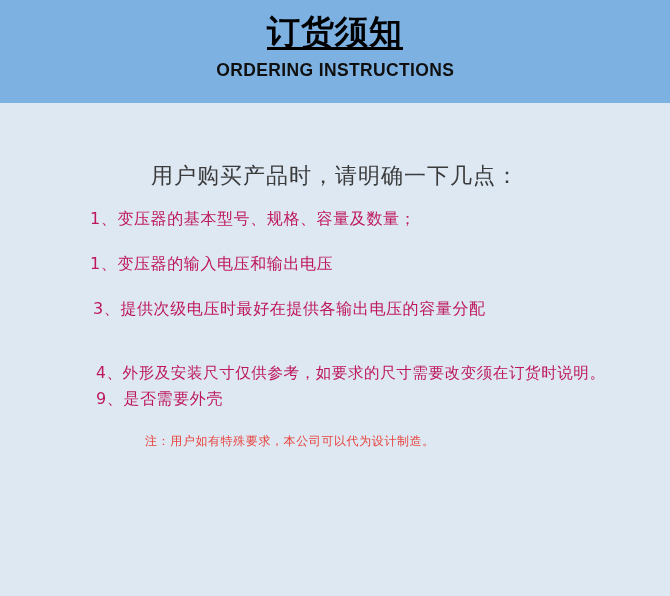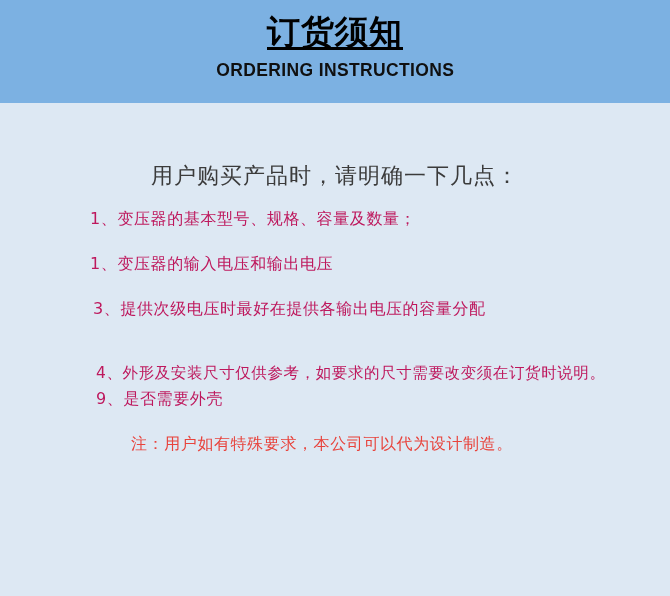--- a/index.html
+++ b/index.html
@@ -100,23 +100,23 @@
   }
   .item-1 { position: absolute; top: 0px;   left: 90px; }
   .item-2 { position: absolute; top: 45px;  left: 90px; }
   .item-3 { position: absolute; top: 90px;  left: 93px; }
   .item-4 { position: absolute; top: 135px; left: 96px; font-size: 15.5px; margin-top: 20px; }
   .item-5 { position: absolute; top: 180px; left: 96px; }
 
   .note {
     position: absolute;
     top: 225px;
-    left: 131px;
-    font-family: Liberation Serif, serif;
-    font-size: 16px;
+    left: 145px;
+    font-family: Liberation Mono, monospace;
+    font-size: 12px;
     color: #e8433c;
     letter-spacing: 0.6px;
     white-space: nowrap;
     line-height: 1;
   }
 </style>
 </head>
 <body>
 
 <div class="page">

